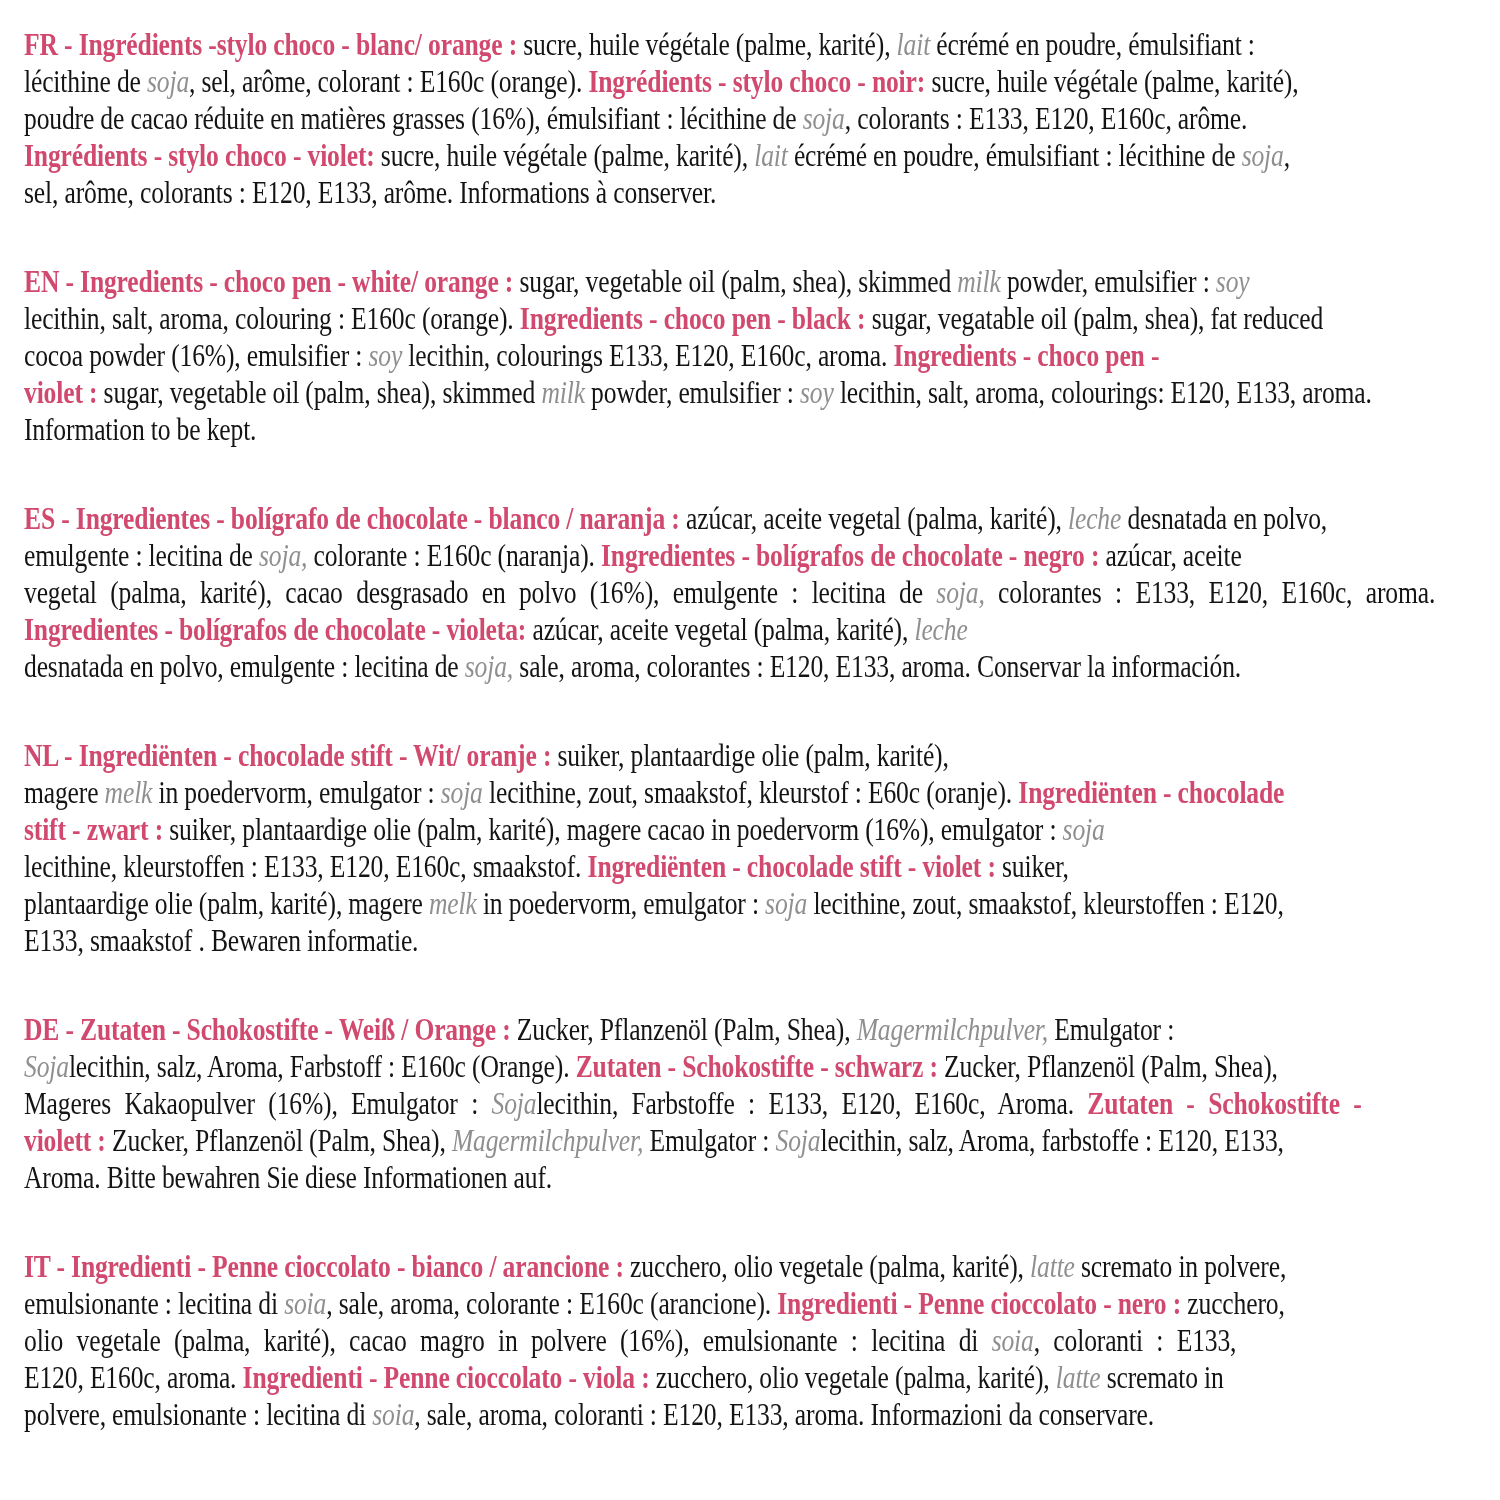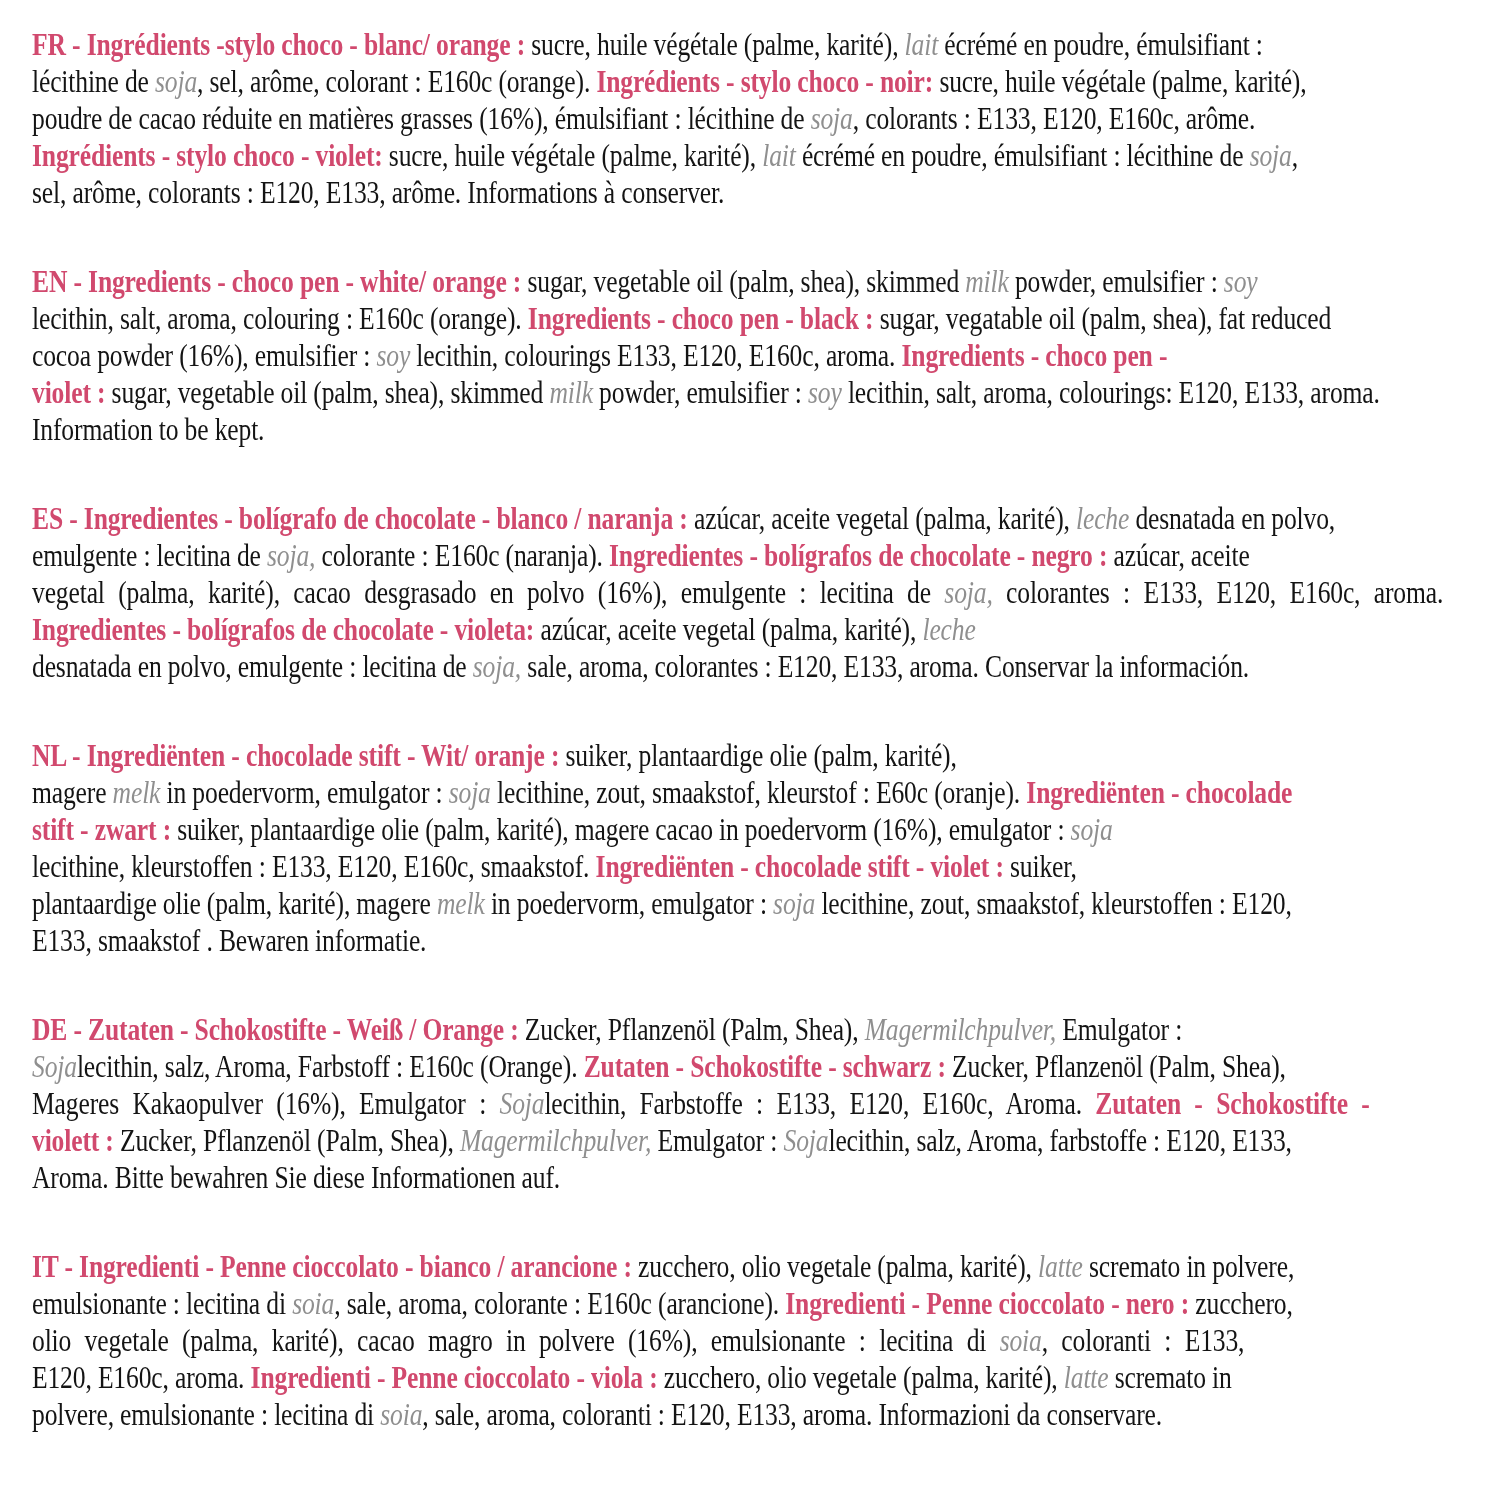--- a/index.html
+++ b/index.html
@@ -6,21 +6,21 @@
     margin: 0;
     padding: 0;
     background: #ffffff;
     width: 1500px;
     height: 1500px;
     overflow: hidden;
   }
   .doc {
     box-sizing: border-box;
     width: 1500px;
-    padding: 26px 18px 0 32px;
+    padding: 26px 18px 0 24px;
     font-family: "Liberation Serif", "DejaVu Serif", serif;
     color: var(--body-color, #141414);
   }
   .paragraph {
     margin: 0 0 52px 0;
   }
   .line {
     font-size: 32px;
     line-height: 37px;
     white-space: nowrap;

